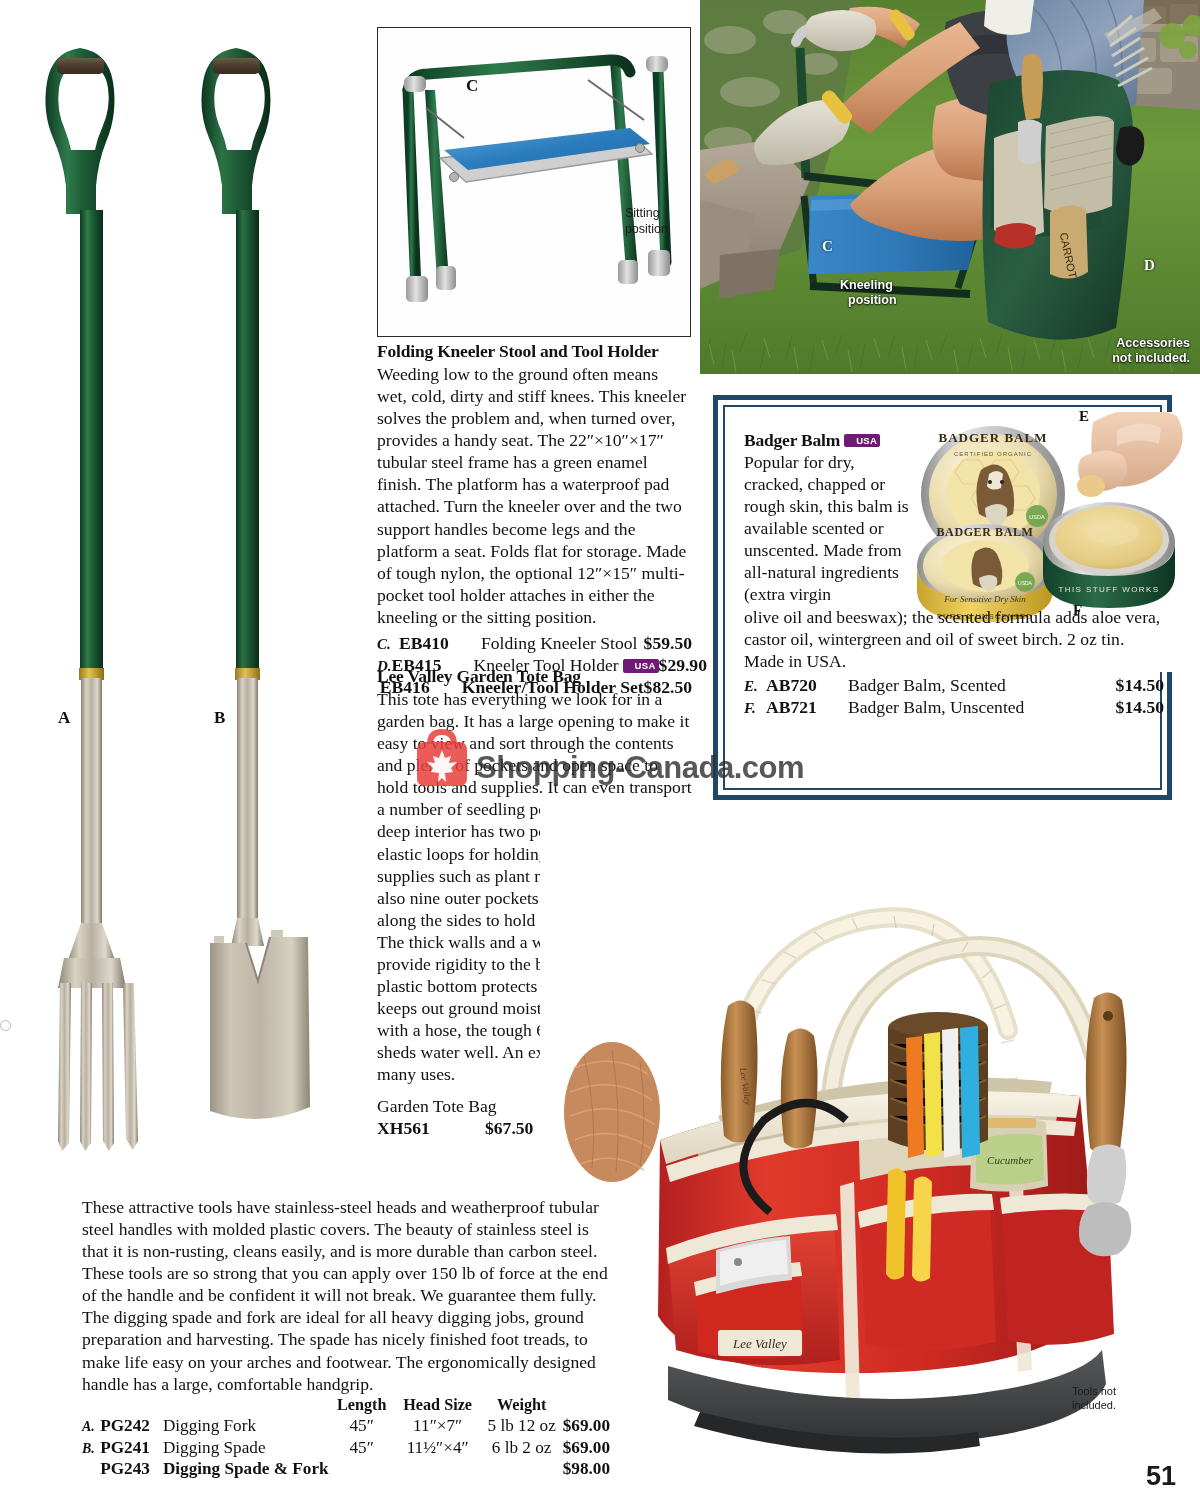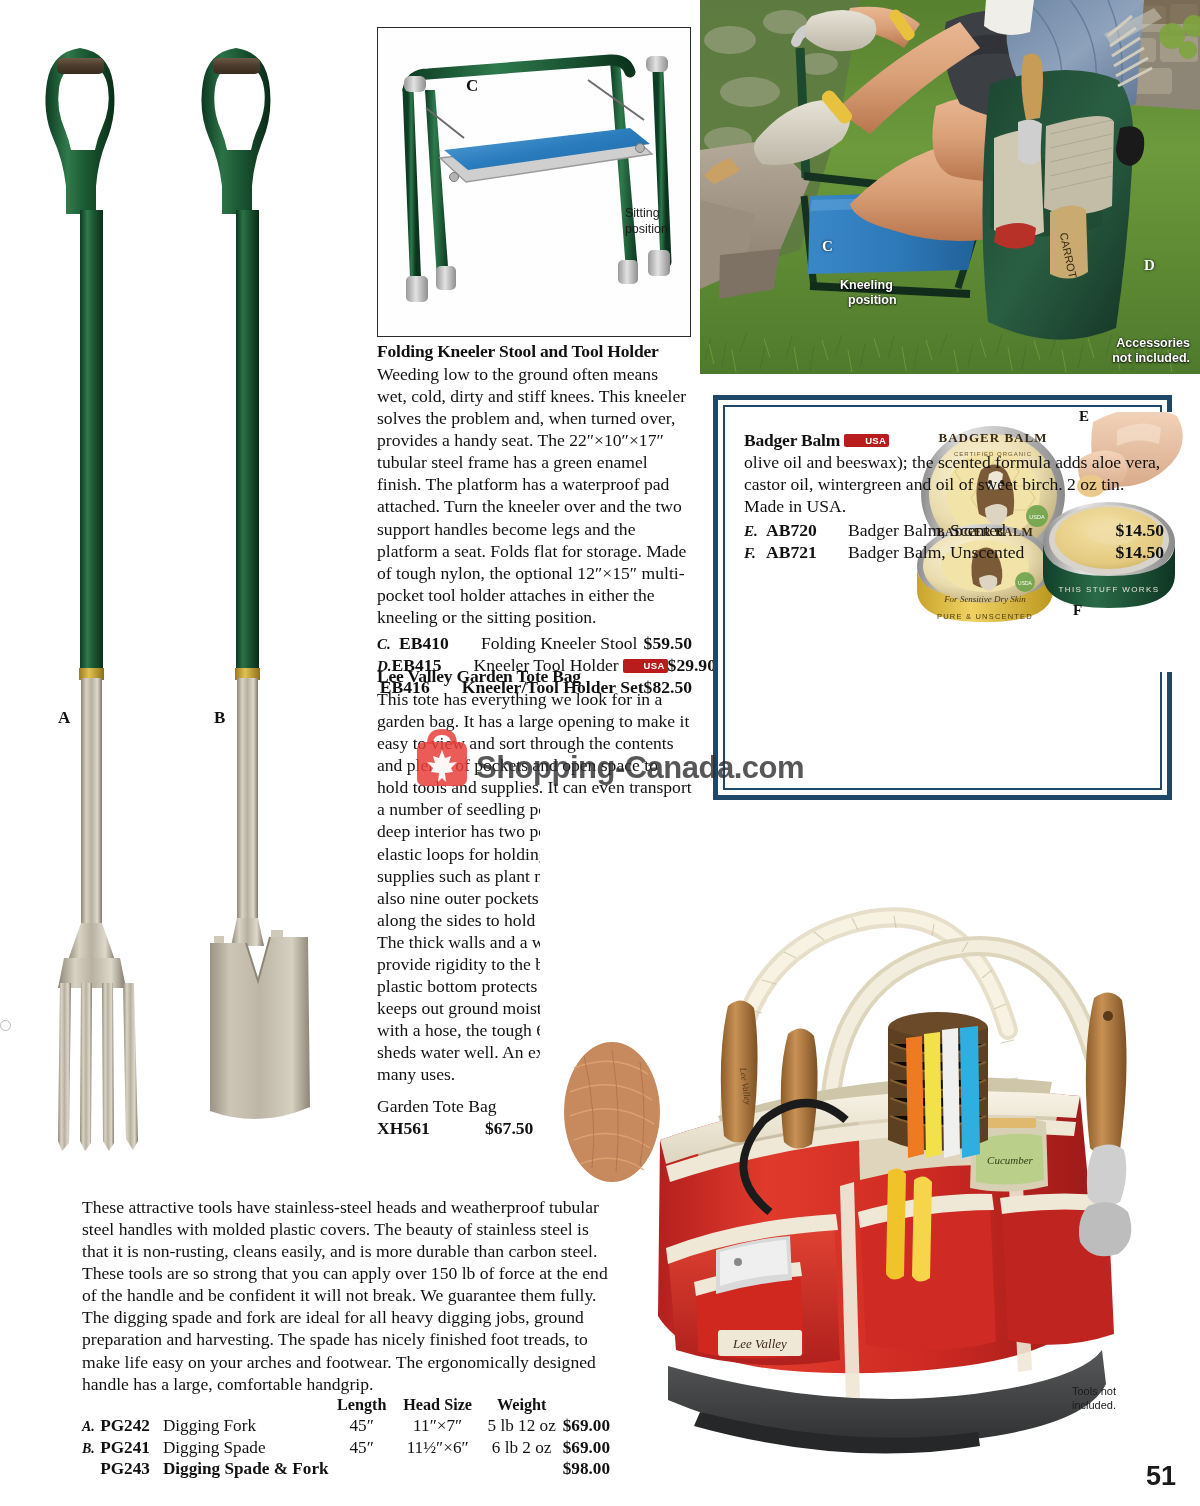--- a/index.html
+++ b/index.html
@@ -55,22 +55,22 @@
           text-shadow:0 0 3px rgba(0,0,0,.9);}
 
   
   #badger-box{
     position:absolute;left:713px;top:395px;width:459px;height:405px;
     border:5px solid #1f4868;background:#ffffff;box-sizing:border-box;
   }
   #badger-inner{position:absolute;inset:5px;border:2px solid #1f4868;box-sizing:border-box;background:#fff;}
   #badger-text{position:absolute;left:19px;top:23px;width:420px;}
   .usa-badge{
-    display:inline-block;background:#b91c1c;color:#ffffff;font-family:"Liberation Sans",sans-serif;
-    font-weight:bold;font-size:9.5px;letter-spacing:.3px;padding:1px 3px 1px 21px;border-radius:2px;
+    display:inline-block;background:#701a75;color:#ffffff;font-family:"Liberation Sans",sans-serif;
+    font-weight:bold;font-size:9.5px;letter-spacing:.3px;padding:1px 3px 1px 12px;border-radius:2px;
     vertical-align:2px;margin-left:4px;
   }
 
   
   #badger-photo{position:absolute;left:160px;top:5px;width:300px;height:260px;}
   .bb-ltr{position:absolute;font-family:"Liberation Serif",serif;font-style:italic;font-weight:bold;font-size:15px;color:#111;}
 
   
   #tote-photo{position:absolute;left:540px;top:800px;width:640px;height:660px;}
   #tote-note{
@@ -524,20 +524,21 @@
         </svg>
         <div class="bb-ltr" style="left:194px;top:-4px;font-style:normal">E</div>
         <div class="bb-ltr" style="left:188px;top:190px;font-style:normal">F</div>
       </div>
 
       <div id="badger-text">
         <div style="width:168px">
           <div class="hd" style="margin-bottom:0">
             <span>Badger Balm</span><span class="usa-badge">USA</span>
           </div>
+          <div class="body-txt">Popular for dry, cracked, chapped or rough skin, this balm is available scented or unscented. Made from all-natural ingredients (extra virgin</div>
         </div>
         <div class="body-txt" style="width:418px">olive oil and beeswax); the scented formula adds aloe vera, castor oil, wintergreen and oil of sweet birch. 2 oz tin. Made in USA.</div>
 
         <div class="price-row" style="margin-top:2px">
           <span class="italic-ltr ltr-col">E.</span>
           <span class="code pr-code">AB720</span>
           <span class="pr-name">Badger Balm, Scented</span>
           <span class="pr-val">$14.50</span>
         </div>
         <div class="price-row">
@@ -704,21 +705,21 @@
         <td class="c-len">45″</td>
         <td class="c-head">11″×7″</td>
         <td class="c-wt">5 lb 12 oz</td>
         <td class="c-price">$69.00</td>
       </tr>
       <tr>
         <td class="c-ltr">B.</td>
         <td class="c-code">PG241</td>
         <td class="c-name">Digging Spade</td>
         <td class="c-len">45″</td>
-        <td class="c-head">11½″×6″</td>
+        <td class="c-head">11½″×4″</td>
         <td class="c-wt">6 lb 2 oz</td>
         <td class="c-price">$69.00</td>
       </tr>
       <tr style="font-weight:bold">
         <td class="c-ltr"></td>
         <td class="c-code">PG243</td>
         <td class="c-name">Digging Spade &amp; Fork</td>
         <td class="c-len"></td>
         <td class="c-head"></td>
         <td class="c-wt"></td>

